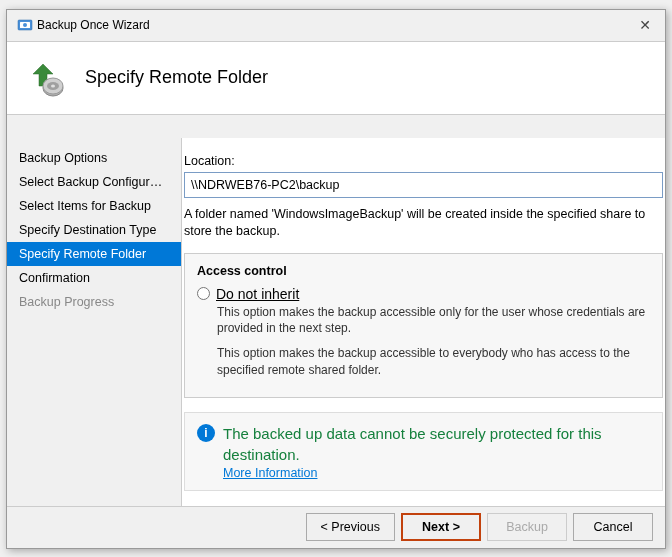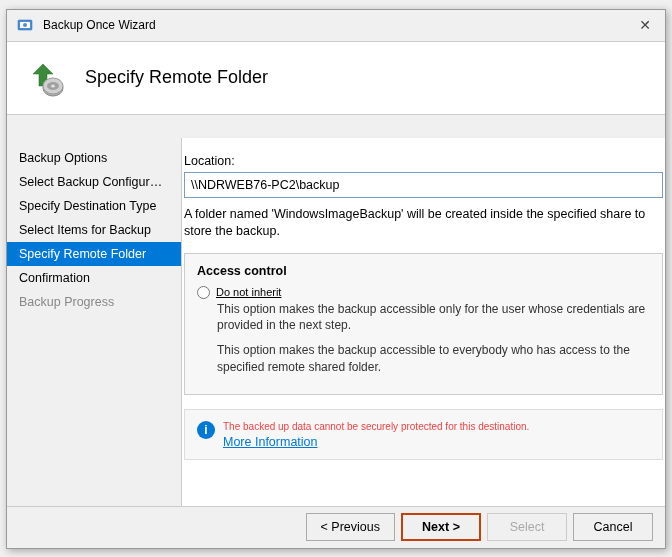--- a/index.html
+++ b/index.html
@@ -28,21 +28,21 @@
       border-bottom: 1px solid #ccc;
       padding: 6px 10px;
       display: flex;
       align-items: center;
       justify-content: space-between;
       height: 32px;
     }
     .title-bar-left {
       display: flex;
       align-items: center;
-      gap: 10px;
+      gap: 4px;
     }
     .title-bar-text {
       font-size: 12px;
       color: #000;
     }
     .title-bar-close {
       width: 20px;
       height: 20px;
       display: flex;
       align-items: center;
@@ -149,21 +149,21 @@
       display: flex;
       align-items: center;
       gap: 6px;
       margin-bottom: 2px;
     }
     .radio-row input[type="radio"] {
       margin: 0;
       cursor: pointer;
     }
     .radio-label {
-      font-size: 11px;
+      font-size: 14px;
       text-decoration: underline;
       color: #000;
     }
     .radio-desc {
       font-size: 12px;
       color: #333;
       margin-left: 20px;
       line-height: 1.4;
     }
     .warning-box {
@@ -183,22 +183,22 @@
       color: white;
       display: flex;
       align-items: center;
       justify-content: center;
       font-size: 12px;
       font-weight: bold;
       flex-shrink: 0;
       margin-top: 1px;
     }
     .warning-text {
-      font-size: 10px;
-      color: #ef4444;
+      font-size: 15px;
+      color: #15803d;
       line-height: 1.4;
     }
     .more-info-link {
       color: #0078d7;
       text-decoration: underline;
       cursor: pointer;
       font-size: 12.5px;
     }
     .footer {
       background: #f0f0f0;
@@ -265,22 +265,22 @@
       </svg>
     </div>
     <h1 class="header-title">Specify Remote Folder</h1>
   </div>
 
   <div class="content-area">
 
     <div class="sidebar">
       <div class="sidebar-item">Backup Options</div>
       <div class="sidebar-item">Select Backup Configurat...</div>
+      <div class="sidebar-item">Select Items for Backup</div>
       <div class="sidebar-item">Specify Destination Type</div>
-      <div class="sidebar-item">Select Items for Backup</div>
       <div class="sidebar-item active">Specify Remote Folder</div>
       <div class="sidebar-item">Confirmation</div>
       <div class="sidebar-item disabled">Backup Progress</div>
     </div>
 
     <div class="main-panel">
       <div class="field-label">Location:</div>
       <input class="text-input" type="text" value="\\NDRWEB76-PC2\backup" style="">
 
       <div class="info-text">A folder named 'WindowsImageBackup' will be created inside the specified share to store the backup.</div>
@@ -307,16 +307,16 @@
           <div class="warning-text">The backed up data cannot be securely protected for this destination.</div>
           <a class="more-info-link">More Information</a>
         </div>
       </div>
     </div>
   </div>
 
   <div class="footer">
     <button class="btn">&lt; Previous</button>
     <button class="btn primary">Next &gt;</button>
-    <button class="btn disabled" disabled="">Select</button>
+    <button class="btn disabled" disabled="">Backup</button>
     <button class="btn">Cancel</button>
   </div>
 </div>
 
 </body></html>

